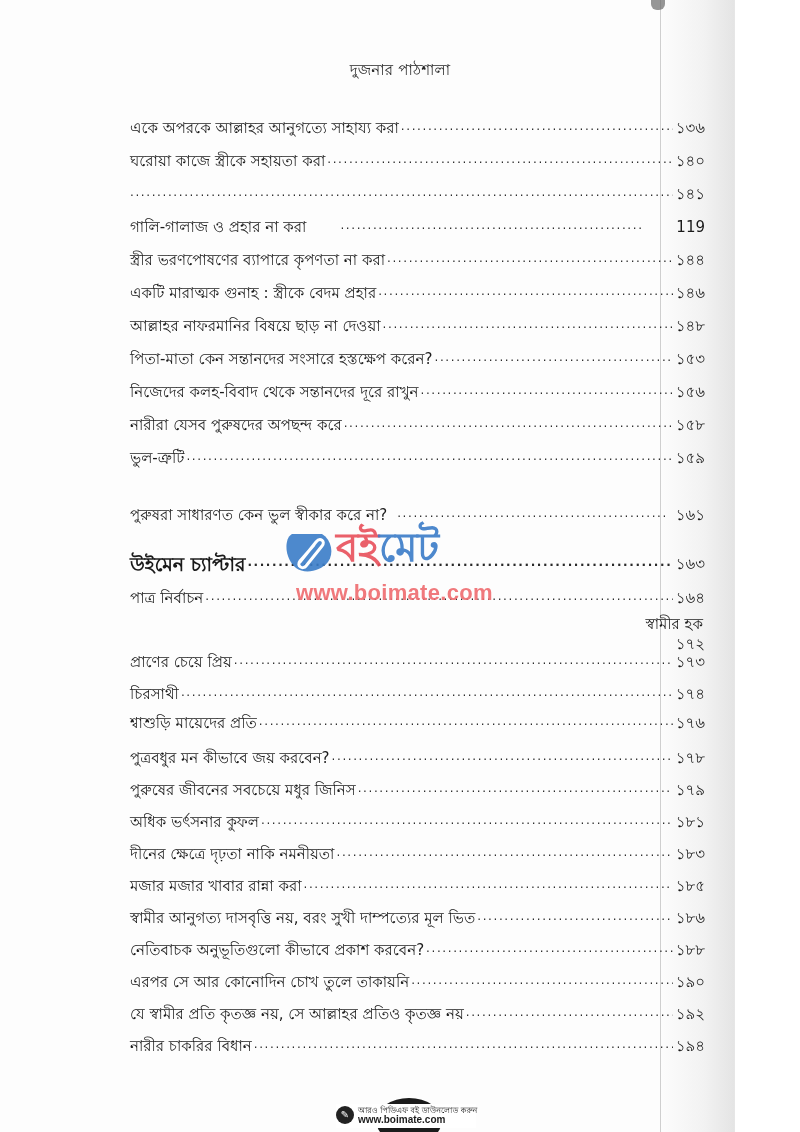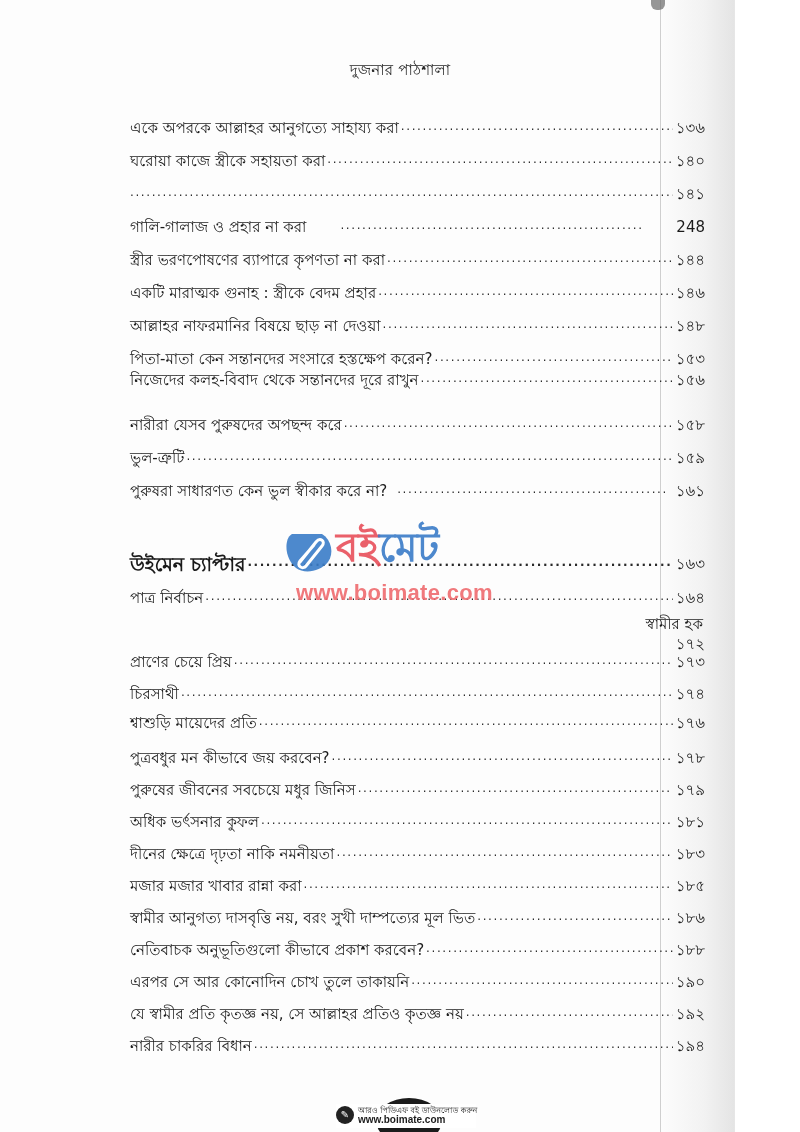--- a/index.html
+++ b/index.html
@@ -205,21 +205,21 @@
       <span class="toc-dots"></span>
       <span class="toc-page">১৪০</span>
     </div>
     <div class="toc-row" style="top:178px;">
       <span class="toc-dots"></span>
       <span class="toc-page">১৪১</span>
     </div>
     <div class="toc-row" style="top:211px;gap:32px;">
       <span class="toc-title">গালি-গালাজ ও প্রহার  না করা</span>
       <span class="toc-dots"></span>
-      <span class="toc-page">248</span>
+      <span class="toc-page">119</span>
     </div>
     <div class="toc-row" style="top:244px;">
       <span class="toc-title">স্ত্রীর ভরণপোষণের ব্যাপারে কৃপণতা না করা</span>
       <span class="toc-dots"></span>
       <span class="toc-page">১৪৪</span>
     </div>
     <div class="toc-row" style="top:277px;">
       <span class="toc-title">একটি মারাত্মক গুনাহ : স্ত্রীকে বেদম প্রহার</span>
       <span class="toc-dots"></span>
       <span class="toc-page">১৪৬</span>
@@ -227,36 +227,36 @@
     <div class="toc-row" style="top:310px;">
       <span class="toc-title">আল্লাহর নাফরমানির বিষয়ে ছাড় না দেওয়া</span>
       <span class="toc-dots"></span>
       <span class="toc-page">১৪৮</span>
     </div>
     <div class="toc-row" style="top:343px;">
       <span class="toc-title">পিতা-মাতা কেন সন্তানদের সংসারে হস্তক্ষেপ করেন?</span>
       <span class="toc-dots"></span>
       <span class="toc-page">১৫৩</span>
     </div>
-    <div class="toc-row" style="top:364px;">
+    <div class="toc-row" style="top:376px;">
       <span class="toc-title">নিজেদের কলহ-বিবাদ থেকে সন্তানদের দূরে রাখুন</span>
       <span class="toc-dots"></span>
       <span class="toc-page">১৫৬</span>
     </div>
     <div class="toc-row" style="top:409px;">
       <span class="toc-title">নারীরা যেসব পুরুষদের অপছন্দ করে</span>
       <span class="toc-dots"></span>
       <span class="toc-page">১৫৮</span>
     </div>
     <div class="toc-row" style="top:442px;">
       <span class="toc-title">ভুল-ত্রুটি</span>
       <span class="toc-dots"></span>
       <span class="toc-page">১৫৯</span>
     </div>
-    <div class="toc-row" style="top:475px;gap:8px;">
+    <div class="toc-row" style="top:499px;gap:8px;">
       <span class="toc-title">পুরুষরা সাধারণত কেন ভুল স্বীকার করে না?</span>
       <span class="toc-dots"></span>
       <span class="toc-page">১৬১</span>
     </div>
 
     <div class="toc-row chapter" style="top:544px;height:30px;">
       <span class="toc-title">উইমেন চ্যাপ্টার</span>
       <span class="toc-dots"></span>
       <span class="toc-page">১৬৩</span>
     </div>

